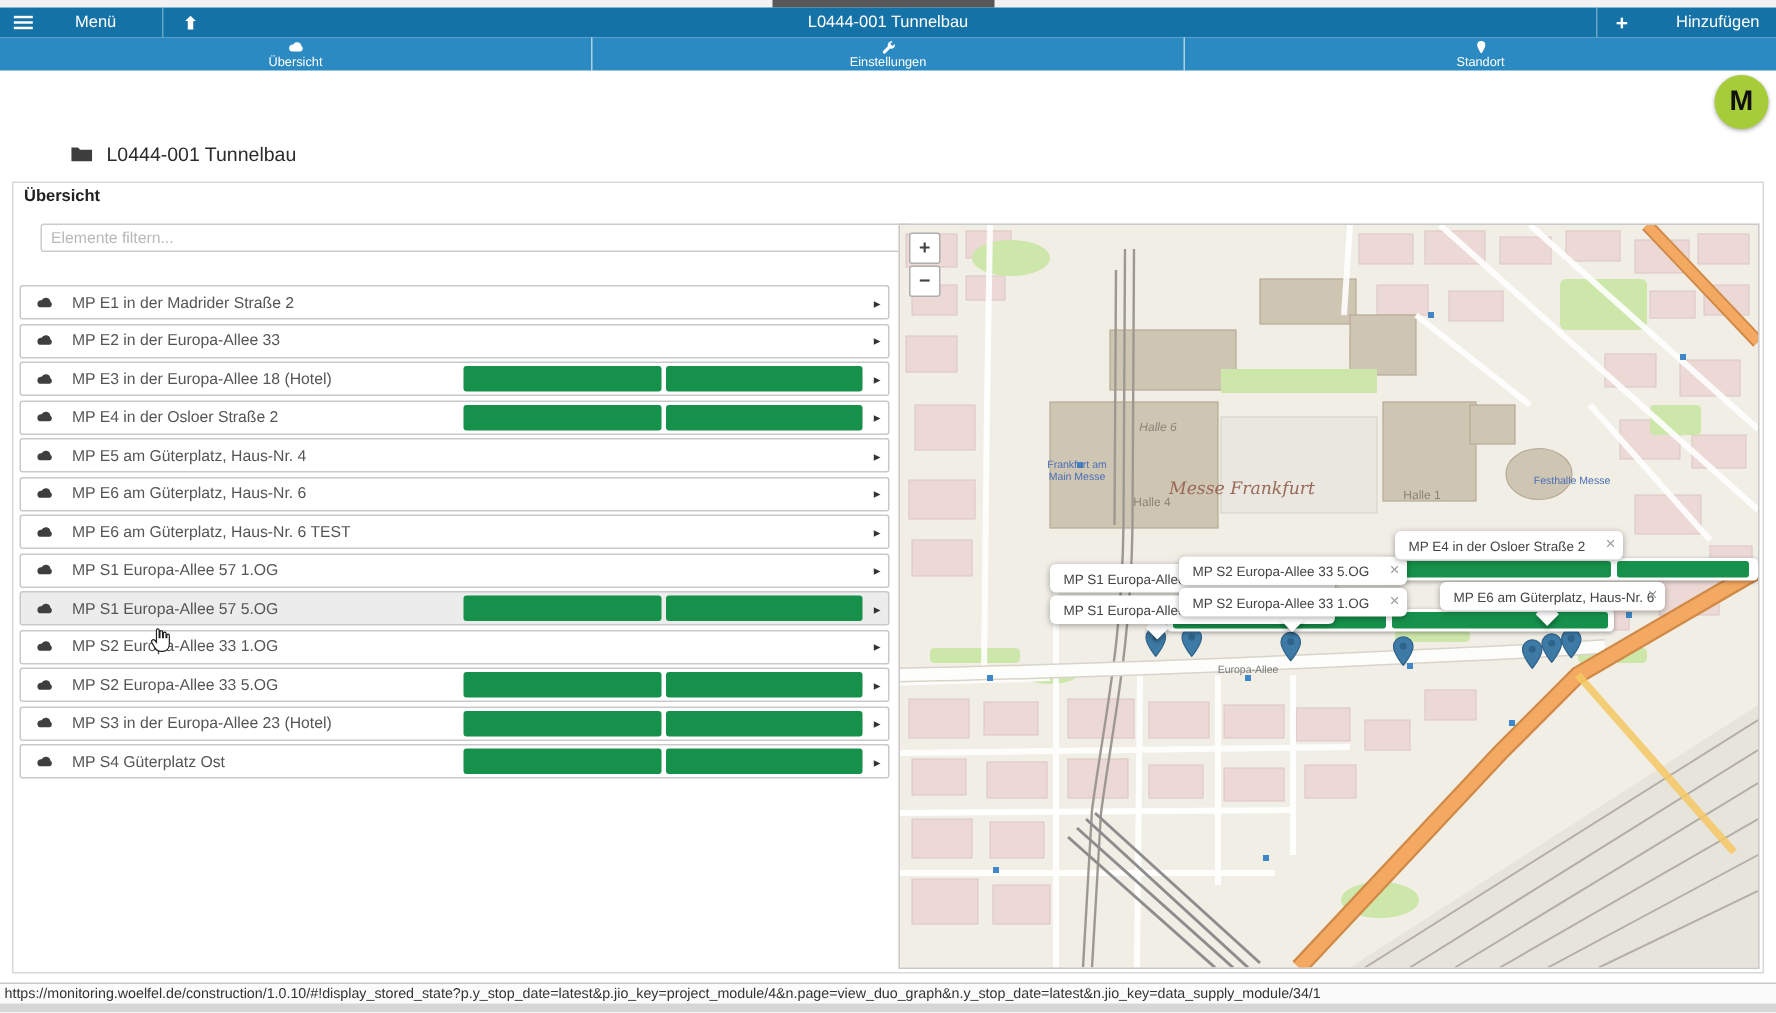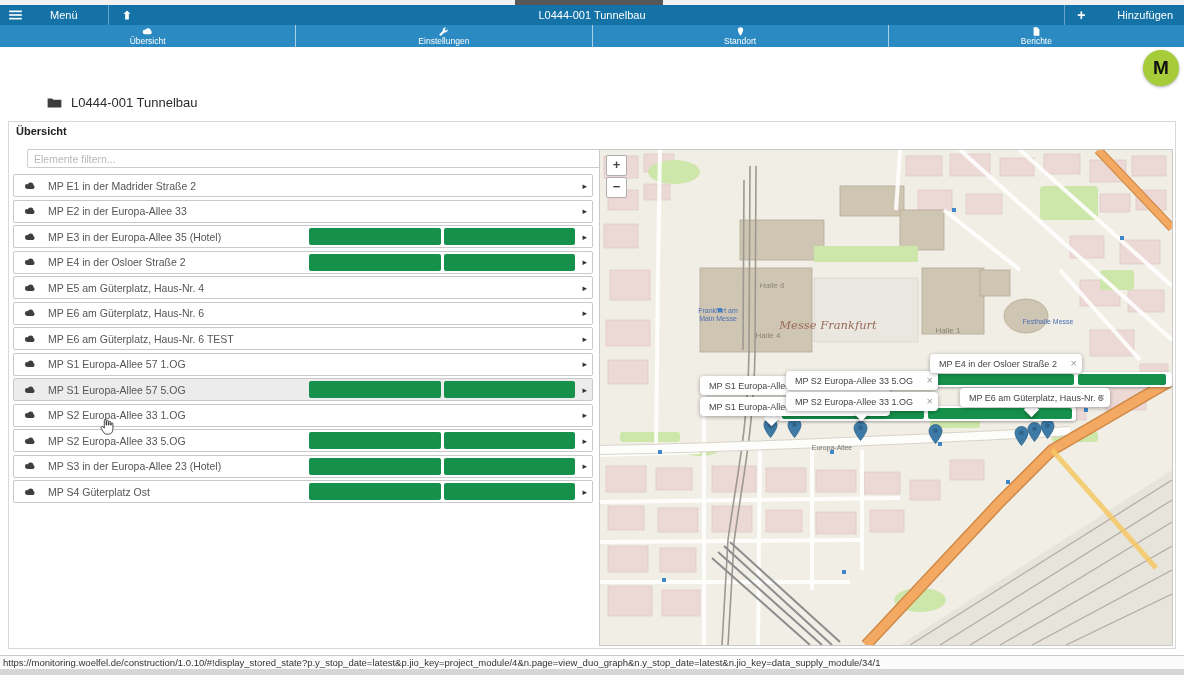--- a/index.html
+++ b/index.html
@@ -47,21 +47,21 @@
   
   #panel{position:absolute;left:8px;top:121px;width:1166px;height:526px;border:1px solid #d9d9d9;background:#fff;}
   #panel-header{height:19px;line-height:19px;padding:0 7px;font-size:11px;font-weight:bold;color:#222;}
 
   #filter-input{position:absolute;left:18px;top:27px;width:580px;height:19px;border:1px solid #ccc;
        border-radius:2px;font-size:10.5px;padding:0 6px;color:#555;box-sizing:border-box;outline:none;
        font-family:"Liberation Sans",sans-serif;}
   #filter-input::placeholder{color:#b8b8b8;}
 
   
-  #mp-list{position:absolute;left:4px;top:52px;width:580px;}
+  #mp-list{position:absolute;left:4px;top:68px;width:580px;}
   .mp-row{position:relative;height:23px;border:1px solid #c9c9c9;border-radius:2px;margin-bottom:2.5px;
           display:flex;align-items:center;background:#fff;box-sizing:border-box;}
   .mp-row.hl{background:#ececec;}
   .row-ic{margin-left:10px;color:#3f3f3f;}
   .row-ic svg{width:12px;height:8px;fill:currentColor;display:block;}
   .mp-label{margin-left:12px;font-size:10.5px;color:#555;white-space:nowrap;}
   .bars{position:absolute;left:295px;right:17px;top:2px;bottom:2px;display:flex;gap:3px;}
   .seg{flex:1;background:#16914b;border-radius:2px;}
   .chev{position:absolute;right:5px;top:50%;transform:translateY(-50%);font-size:9px;color:#333;}
 
@@ -151,28 +151,20 @@
       <div class="tab-label">Einstellungen</div>
     </div>
     <div class="tab">
       <span class="ic">
         <svg viewBox="0 0 12 16" fill="currentColor">
           <path d="M6 .5A4.8 4.8 0 0 0 1.2 5.3C1.2 8.9 6 15.5 6 15.5s4.8-6.6 4.8-10.2A4.8 4.8 0 0 0 6 .5z"></path>
         </svg>
       </span>
       <div class="tab-label">Standort</div>
     </div>
-    <div class="tab">
-      <span class="ic">
-        <svg viewBox="0 0 11 14" fill="currentColor">
-          <path d="M1 .5h5.5L10 4v9.5H1z"></path>
-        </svg>
-      </span>
-      <div class="tab-label">Berichte</div>
-    </div>
   </div>
 
 <div id="logo">M</div>
 
 <div id="page-title">
   <span id="folder-icon" class="ic">
     <svg viewBox="0 0 16 12" fill="currentColor">
         <path d="M.5 11.5v-10h4.8l1.5 1.6h8.7v8.4z"></path>
       </svg>
   </span>
@@ -200,21 +192,21 @@
         </span>
         <span class="mp-label">MP E2 in der Europa-Allee 33</span>
         <span class="chev">▸</span>
       </div>
       <div class="mp-row">
         <span class="ic row-ic">
           <svg viewBox="0 0 16 11" fill="currentColor">
             <path d="M13 4.3A4.3 4.3 0 0 0 4.9 3 3.3 3.3 0 0 0 1 6.2 3.3 3.3 0 0 0 4.3 9.5h8a2.9 2.9 0 0 0 .7-5.2z"></path>
           </svg>
         </span>
-        <span class="mp-label">MP E3 in der Europa-Allee 35 (Hotel)</span>
+        <span class="mp-label">MP E3 in der Europa-Allee 18 (Hotel)</span>
         <div class="bars">
           <span class="seg"></span>
           <span class="seg"></span>
         </div>
         <span class="chev">▸</span>
       </div>
       <div class="mp-row">
         <span class="ic row-ic">
           <svg viewBox="0 0 16 11" fill="currentColor">
             <path d="M13 4.3A4.3 4.3 0 0 0 4.9 3 3.3 3.3 0 0 0 1 6.2 3.3 3.3 0 0 0 4.3 9.5h8a2.9 2.9 0 0 0 .7-5.2z"></path>

